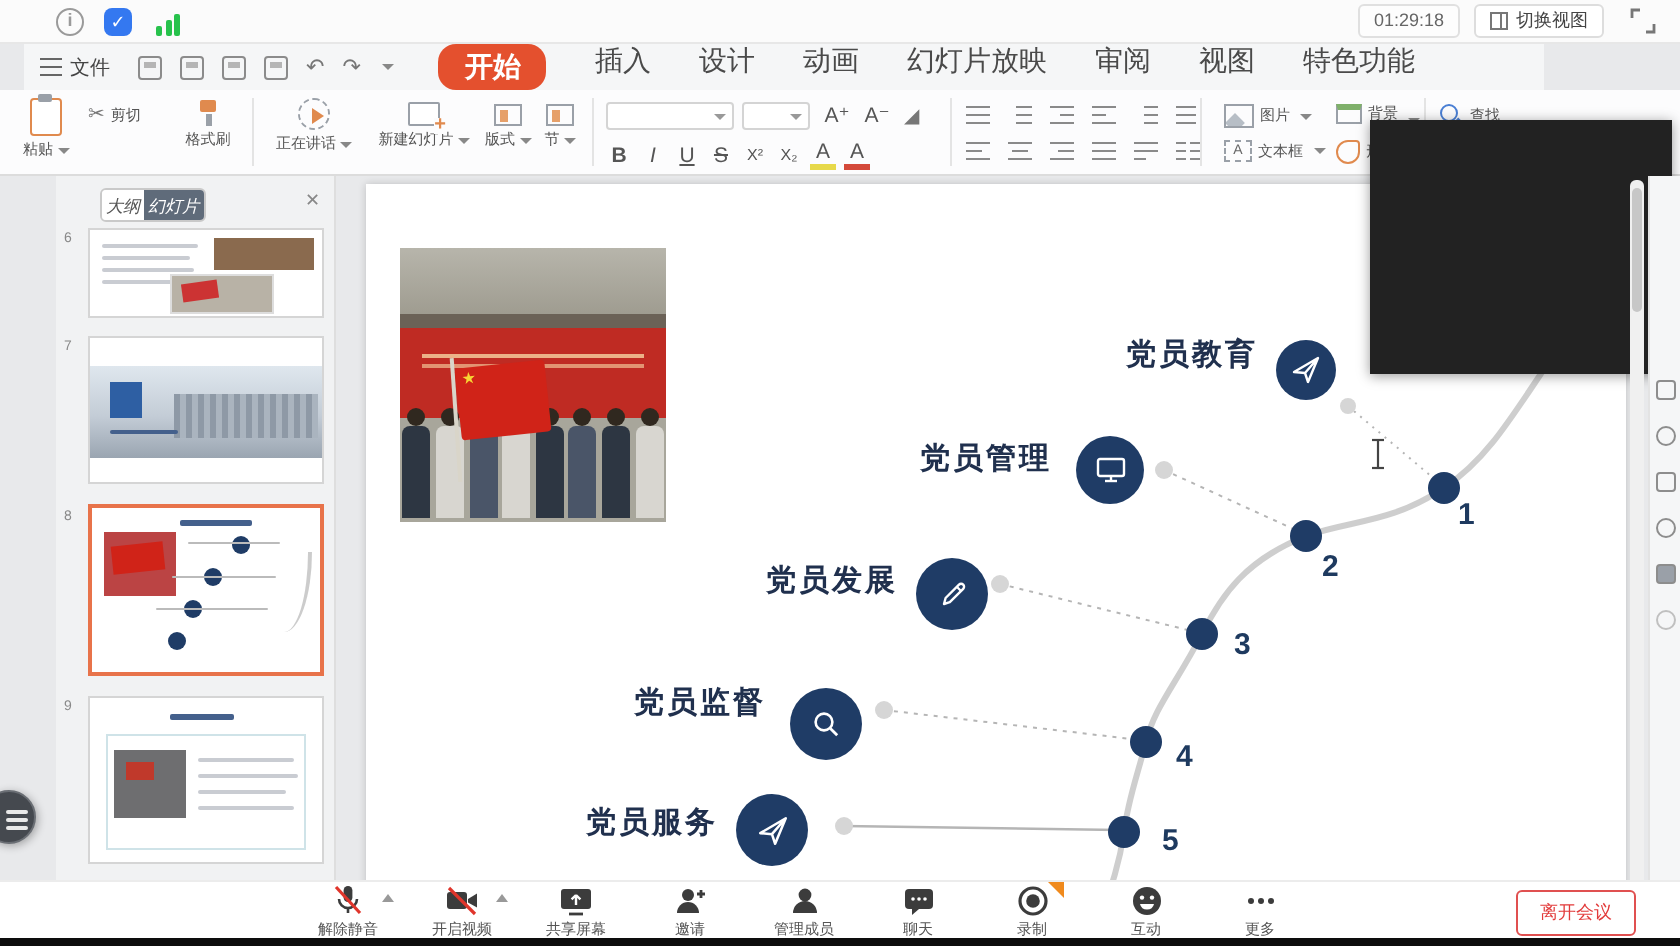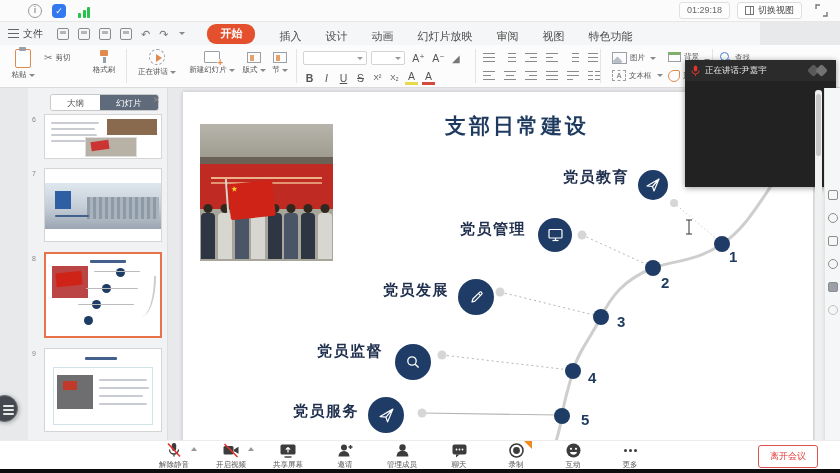--- a/index.html
+++ b/index.html
@@ -19,29 +19,29 @@
   #status-pill .menu-glyph { width:10px; height:8px; border-top:1.5px solid #ccc; border-bottom:1.5px solid #ccc; position:relative; }
   #status-pill .menu-glyph::after { content:""; position:absolute; left:0; top:2.5px; width:10px; height:1.5px; background:#ccc; }
   #timer-box { right:110px; top:2px; height:17px; border:1px solid #e0e0e0; background:#fdfdfd; border-radius:3px; color:#666; font-size:9px; line-height:15px; padding:0 7px; }
   #switch-view-btn { right:38px; top:2px; height:17px; border:1px solid #ddd; background:#fff; border-radius:3px; color:#444; font-size:9px; display:flex; align-items:center; gap:4px; padding:0 7px; }
   #switch-view-btn .grid-glyph { width:9px; height:9px; border:1px solid #777; position:relative; }
   #switch-view-btn .grid-glyph::after { content:""; position:absolute; left:3.5px; top:0; width:1px; height:8px; background:#777; }
   #expand-ico { right:12px; top:4px; width:13px; height:13px; }
   #expand-ico svg { display:block; }
 
   
-  #ribbon-tabs { left:0; top:22px; width:760px; height:23px; background:#f5f6f7; display:flex; align-items:center; }
+  #ribbon-tabs { left:12px; top:22px; width:760px; height:23px; background:#f5f6f7; display:flex; align-items:center; }
   #file-menu { display:flex; align-items:center; gap:4px; margin-left:8px; font-size:10px; color:#444; }
   #file-menu .bars { width:11px; height:9px; border-top:1.5px solid #666; border-bottom:1.5px solid #666; position:relative; }
   #file-menu .bars::after { content:""; position:absolute; left:0; top:2.5px; width:11px; height:1.5px; background:#666; }
   #quick-icons { display:flex; align-items:center; gap:9px; margin-left:14px; }
   #quick-icons .qi { width:12px; height:12px; border:1px solid #8b8b8b; border-radius:2px; position:relative; }
   #quick-icons .qi::after { content:""; position:absolute; left:2px; top:2px; right:2px; height:3px; background:#b5b5b5; }
   #quick-icons .arrow { font-size:11px; color:#777; line-height:12px; }
-  #tab-strip { display:flex; align-items:flex-end; gap:24px; margin-left:22px; font-size:11px; color:#4a4a4a; }
+  #tab-strip { display:flex; align-items:flex-start; gap:24px; margin-left:22px; font-size:14px; color:#4a4a4a; }
   .ribbon-tab { cursor:default; white-space:nowrap; }
   .ribbon-tab.active { background:#e4502e; color:#fff; border-radius:9px; padding:2.5px 13px; font-weight:bold; }
 
   
   #ribbon-toolbar { left:0; top:45px; width:840px; height:43px; background:#fcfcfd; border-bottom:1px solid #dcdcdc; font-size:7.5px; color:#555; }
   .tool { position:absolute; text-align:center; }
   .tool .lbl { display:block; margin-top:2px; white-space:nowrap; }
   .caret-dn { display:inline-block; width:0; height:0; border-left:3px solid transparent; border-right:3px solid transparent; border-top:3.5px solid #888; vertical-align:middle; margin-left:2px; }
   .vsep { position:absolute; top:4px; height:34px; width:1px; background:#e4e4e4; }
   .clipboard { width:16px; height:19px; border:1.5px solid #e08a4e; border-radius:2px; margin:0 auto; position:relative; background:#fff; }
@@ -73,21 +73,21 @@
   .pic-glyph::after { content:""; position:absolute; left:1px; bottom:-2px; width:7px; height:7px; background:#b7bec6; transform:rotate(45deg); }
   .shape-glyph { width:12px; height:12px; border:1.5px solid #e08a4e; border-radius:50% 2px 50% 50%; }
   .textbox-glyph { width:14px; height:11px; border:1px dashed #9aa0a8; font-size:7px; color:#666; text-align:center; line-height:10px; }
   .bg-glyph { width:13px; height:10px; border:1.5px solid #9aa0a8; border-top:3px solid #7fb06a; }
   .cursor-glyph { width:9px; height:12px; position:relative; }
   .cursor-glyph::after { content:""; position:absolute; left:2px; top:0; border-left:6px solid #555; border-bottom:9px solid transparent; border-top:0; transform:rotate(-15deg); }
 
   
   #left-panel { left:28px; top:88px; width:140px; height:372px; background:#f1f2f3; border-right:1px solid #dedede; }
   #panel-tabs { position:absolute; left:22px; top:6px; height:17px; display:flex; border:1px solid #c9c9c9; border-radius:3px; overflow:hidden; font-size:8.5px; }
-  #panel-tabs .ptab { padding:2px 16px; background:#fff; color:#555; line-height:12px; }
+  #panel-tabs .ptab { padding:2px 2px; background:#fff; color:#555; line-height:12px;font-style:italic; }
   #panel-tabs .ptab.sel { background:#5f6b7a; color:#fff; }
   #panel-close { position:absolute; right:7px; top:7px; font-size:9px; color:#888; line-height:10px; }
   .thumb { position:absolute; left:16px; width:118px; background:#fff; border:1px solid #d5d5d5; }
   .thumb.sel { border:2px solid #e8734a; }
   .tnum { position:absolute; left:4px; font-size:7px; color:#888; }
   .tline { position:absolute; height:2px; background:#c9ccd2; border-radius:1px; }
   .tline.navy { background:#44608c; }
 
   
   #canvas { left:168px; top:88px; width:656px; height:372px; background:#e8e9eb; }
@@ -411,21 +411,20 @@
     <span class="abs" style="left:18px; top:32px; width:14px; height:9px; background:#c0392b;"></span>
     <span class="tline" style="left:54px; top:30px; width:48px; height:1.6px;"></span>
     <span class="tline" style="left:54px; top:38px; width:50px; height:1.6px;"></span>
     <span class="tline" style="left:54px; top:46px; width:44px; height:1.6px;"></span>
     <span class="tline" style="left:54px; top:54px; width:48px; height:1.6px;"></span>
   </div>
 </div>
 
 <div id="canvas" class="abs">
   <div id="slide">
-    <div id="slide-title">支部日常建设</div>
 
     <div id="slide-photo">
       <div class="wall"></div>
         <div class="roof"></div>
         <div class="banner"></div>
       <div class="crowd">
         <span class="person"></span>
           <span class="person"></span>
           <span class="person"></span>
           <span class="person"></span>
@@ -502,32 +501,20 @@
     <div class="item-label" style="left:110px; top:310px;">党员服务</div>
     <div class="item-circle" style="left:185px; top:305px; width:36px; height:36px;">
       <svg width="17" height="17" viewBox="0 0 16 16">
           <path d="M2 9 L14 2 L9 14 L7.5 9.5 Z M14 2 L7.5 9.5" fill="none" stroke="#fff" stroke-width="1.2" stroke-linejoin="round"></path>
         </svg>
     </div>
   </div>
 </div>
 
 <div id="webcam" class="abs">
-  <div id="webcam-header">
-    <svg width="9" height="12" viewBox="0 0 9 12">
-      <rect x="2.8" y="0.5" width="3.4" height="6" rx="1.7" fill="#e0352b"></rect>
-      <path d="M1 5.5 a3.5 3.5 0 0 0 7 0" fill="none" stroke="#e0352b" stroke-width="1"></path>
-      <line x1="4.5" y1="9.2" x2="4.5" y2="11" stroke="#e0352b" stroke-width="1"></line>
-    </svg>
-    <span class="speak-txt">正在讲话:尹嘉宇</span>
-    <span id="wm-logo">
-        <i></i>
-        <i></i>
-      </span>
-  </div>
 </div>
 
 <div id="v-scrollbar" class="abs">
   <div id="v-scroll-thumb"></div>
 </div>
 <div id="right-strip" class="abs">
   <span class="rs-ico" style="top:102px;"></span>
   <span class="rs-ico" style="top:125px; border-radius:50%;"></span>
   <span class="rs-ico" style="top:148px;"></span>
   <span class="rs-ico" style="top:171px; border-radius:50%;"></span>

